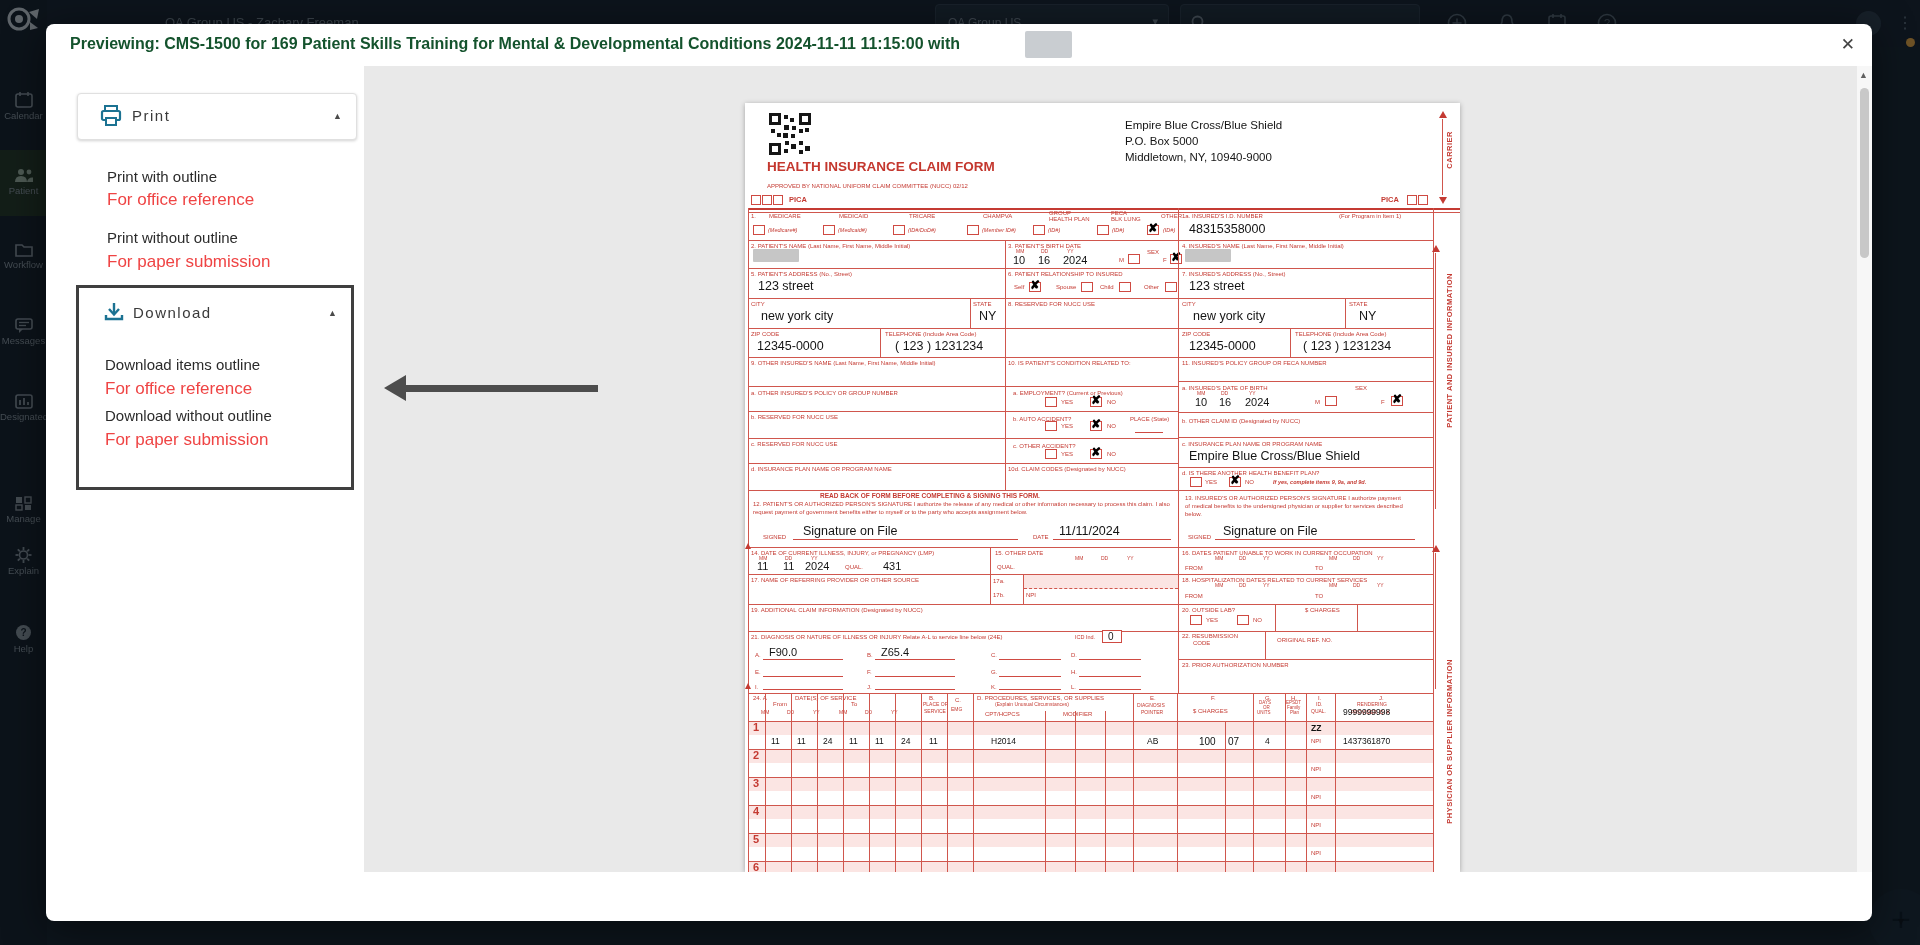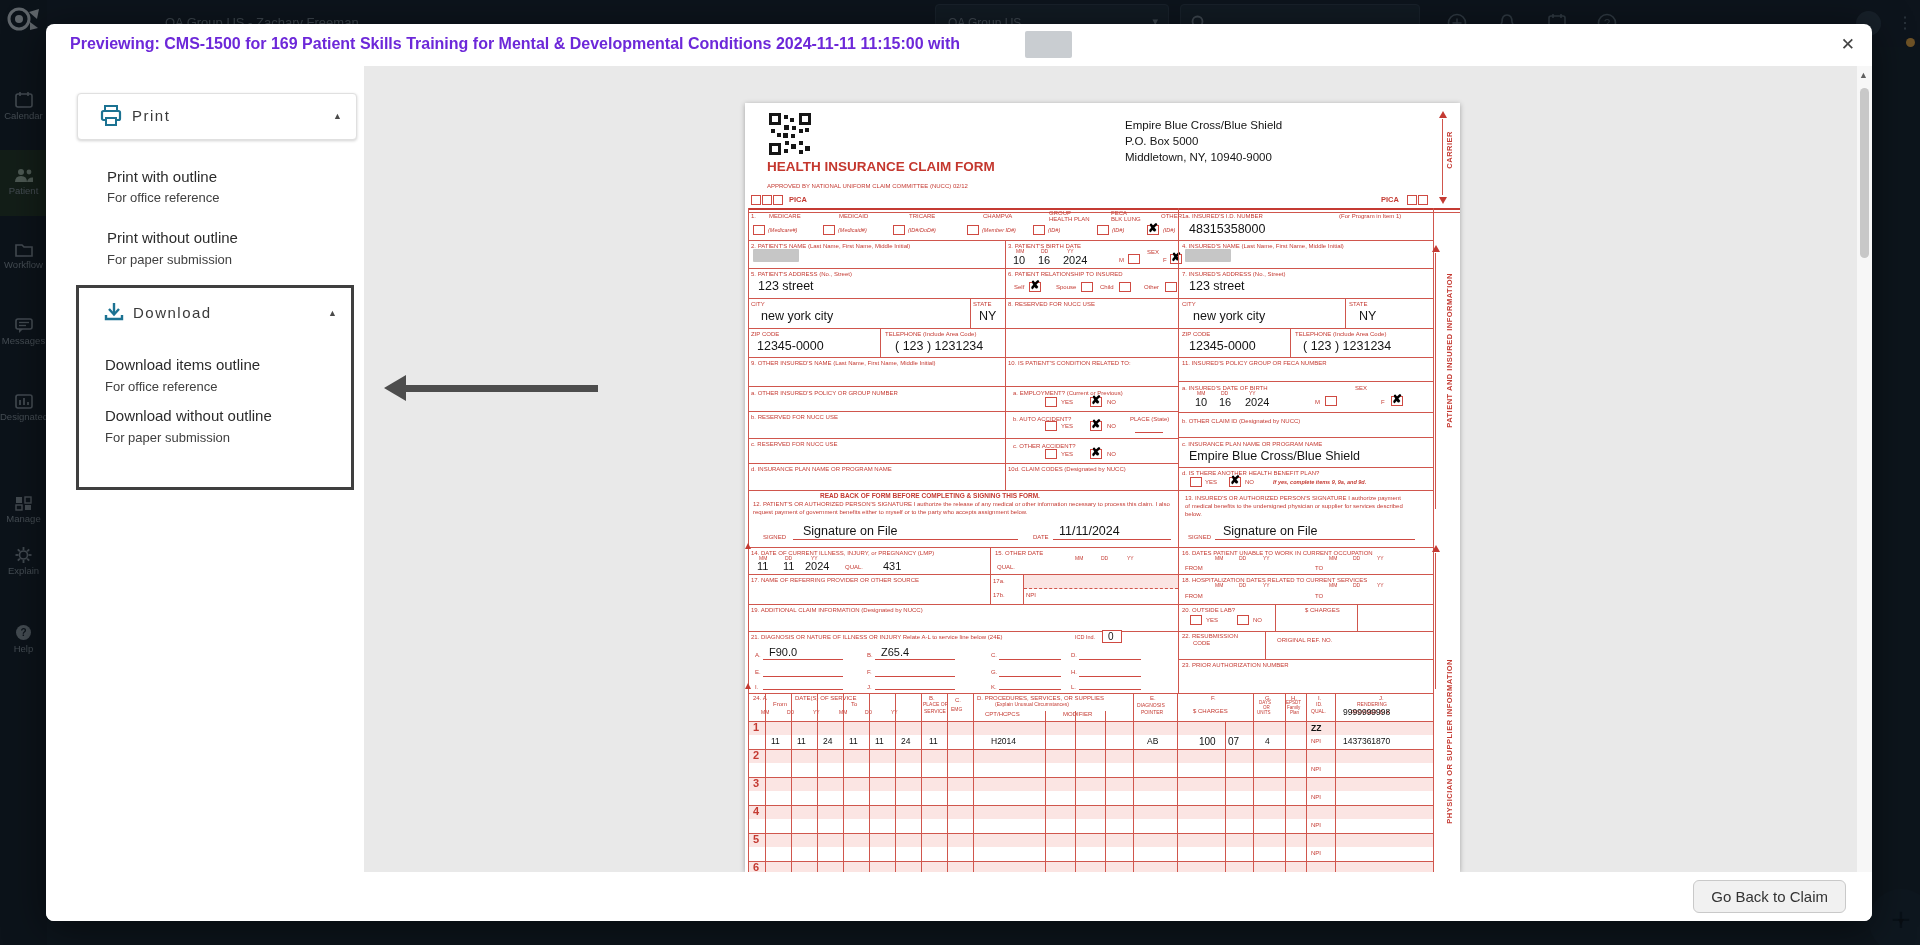--- a/index.html
+++ b/index.html
@@ -13,29 +13,29 @@
   #topbar{position:absolute;left:47px;top:0;width:1873px;height:47px;background:#141e28;z-index:1}
   .tb-text{position:absolute;font-size:13px;color:#76828c;white-space:nowrap}
   .tb-box{position:absolute;height:38px;background:#1e2a36;border:1px solid #2c3a47;border-radius:4px}
   #fab{position:absolute;left:1869px;top:889px;width:64px;height:64px;border-radius:50%;background:#17242f;z-index:1;text-align:center}
   #fab .plus{font-size:34px;color:#0a141d;line-height:60px;font-weight:400}
   #fab-caret{position:absolute;left:1898px;top:914px;font-size:12px;color:#0a0e12;z-index:1}
   #overlay{position:absolute;left:0;top:0;width:1920px;height:945px;background:rgba(8,13,18,.54);z-index:5}
   
   #modal{position:absolute;left:46px;top:24px;width:1826px;height:897px;background:#fff;border-radius:8px;z-index:10;box-shadow:0 8px 40px rgba(0,0,0,.5)}
   #modal-header{position:absolute;left:0;top:0;width:100%;height:42px;border-bottom:1px solid #e8e8e8}
-  #modal-title{position:absolute;left:24px;top:11px;font-size:16px;font-weight:700;color:#6d28d9;white-space:nowrap}
+  #modal-title{position:absolute;left:24px;top:11px;font-size:16px;font-weight:700;color:#14532d;white-space:nowrap}
   #title-redact{position:absolute;left:979px;top:7px;width:47px;height:27px;background:#c9cdd1;border-radius:2px}
   #modal-close{position:absolute;right:17px;top:10px;font-size:17px;color:#444;cursor:pointer}
   #panel{position:absolute;left:0;top:42px;width:318px;height:806px;background:#fff}
   .sec-card{position:absolute;left:31px;width:278px;height:45px;background:#fff;border:1px solid #e0e0e0;border-radius:4px;box-shadow:0 1px 3px rgba(0,0,0,.18)}
   .sec-label{position:absolute;left:54px;top:13px;font-size:15px;letter-spacing:1.5px;color:#3a3a3a}
   .sec-caret{position:absolute;right:14px;top:17px;font-size:9px;color:#4a4a4a}
   .opt-title{position:absolute;left:61px;font-size:15px;color:#2b2b2b;white-space:nowrap;cursor:pointer}
-  .opt-sub{position:absolute;left:61px;font-size:13px;color:#404040;white-space:nowrap}
+  .opt-sub{position:absolute;left:61px;font-size:17px;color:#ef4444;white-space:nowrap}
   #download-box{position:absolute;left:30px;top:219px;width:272px;height:199px;border:3px solid #3f3f3f;background:#fff}
   #preview{position:absolute;left:318px;top:42px;width:1493px;height:806px;background:#e9e9e9;overflow:hidden}
   #scrollstrip{position:absolute;right:0;top:42px;width:15px;height:806px;background:#f7f7f7}
   #scroll-up{position:absolute;left:2px;top:4px;font-size:9px;color:#606060;cursor:pointer}
   #scroll-thumb{position:absolute;left:3px;top:22px;width:9px;height:170px;background:#c8c8c8;border-radius:5px}
   #modal-footer{position:absolute;left:0;top:848px;width:100%;height:49px;background:#fff;border-radius:0 0 8px 8px}
   #back-btn{position:absolute;right:26px;top:8px;height:33px;padding:0 17px;background:#f1f1f1;border:1px solid #c9c9c9;border-radius:6px;font-size:15px;color:#333;line-height:31px;cursor:pointer;font-family:"Liberation Sans",sans-serif}
   
   #anno-arrow{position:absolute;left:20px;top:309px;width:216px;height:26px}
   #anno-arrow .shaft{position:absolute;left:16px;top:10px;width:198px;height:7px;background:#4d4d4d}
@@ -668,16 +668,13 @@
       <i class="vl" style="left:260px;top:137px;height:250px"></i>
       <i class="vl" style="left:433px;top:105px;height:485px"></i>
     </div>
   </div>
 
   <div id="scrollstrip">
     <span id="scroll-up">▲</span>
     <div id="scroll-thumb"></div>
   </div>
 
-  <div id="modal-footer">
-    <button id="back-btn">Go Back to Claim</button>
-  </div>
 </div>
 
 </body></html>

